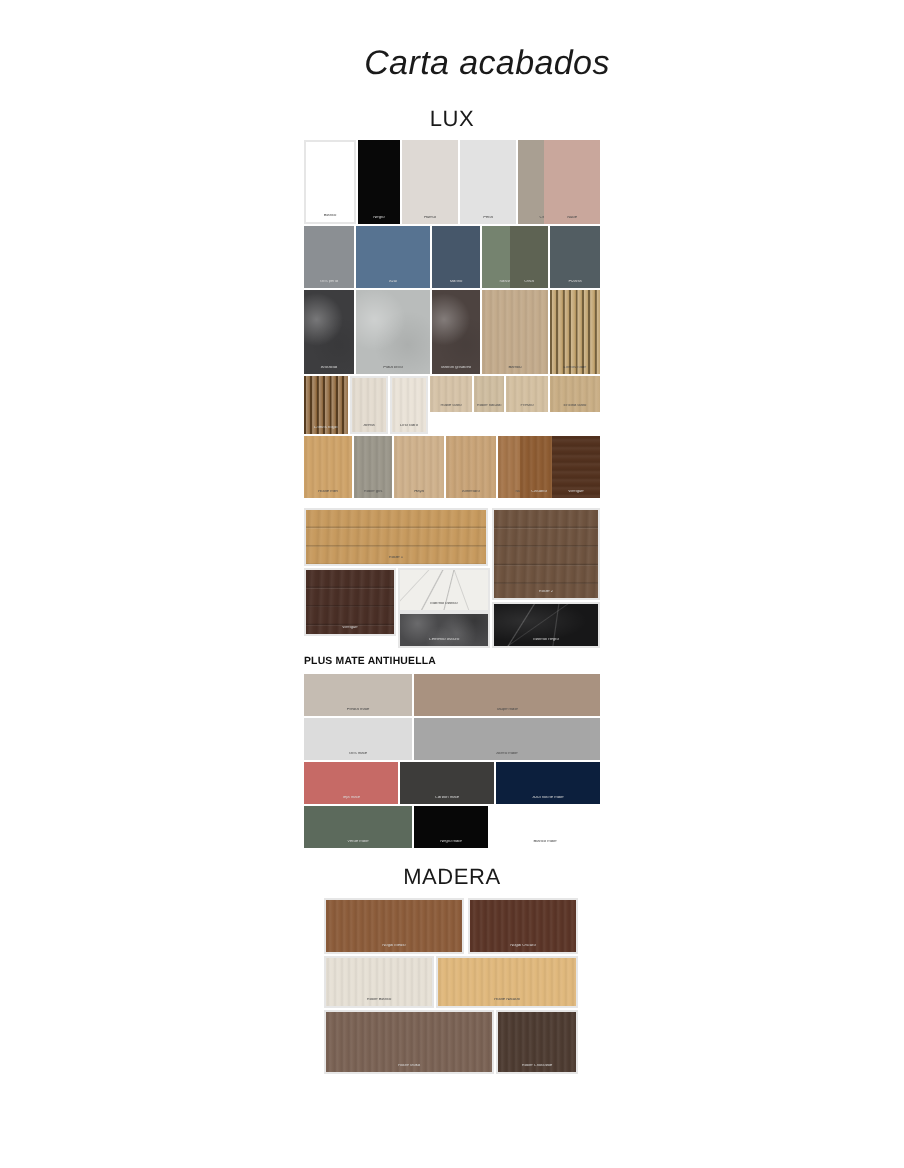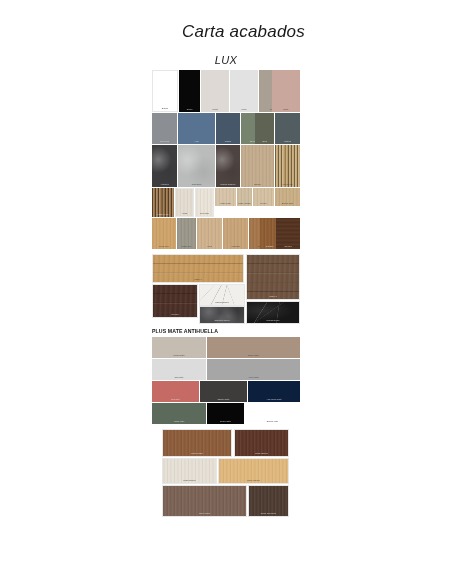--- a/index.html
+++ b/index.html
@@ -28,21 +28,20 @@
     font-size: 17px;
     color: #1a1a1a;
     margin: 22px 0 0 0;
     letter-spacing: 0.2px;
     font-weight: 400;
     padding-left: 35px;
   }
 
   .section-title {
     text-align: center;
-    font-style: italic;
     font-size: 11px;
     color: #1a1a1a;
     font-weight: 400;
     letter-spacing: 0.3px;
   }
 
   .sub-title {
     font-size: 5.2px;
     font-weight: bold;
     color: #111;
@@ -329,20 +328,21 @@
         <span class="cap">Verde mate</span>
       </div>
       <div class="sw dark" style="left: 55px; top: 66px; width: 37px; height: 21px; background: rgb(7, 7, 7);">
         <span class="cap">Negro mate</span>
       </div>
       <div class="sw" style="left: 93px; top: 66px; width: 55px; height: 21px; background: rgb(255, 255, 255);">
         <span class="cap">Blanco mate</span>
       </div>
     </div>
 
+  <div class="section-title" style="margin-top:8px;">MADERA</div>
   <div class="board" id="board-madera" style="width:128px;height:89px;margin-top:4px;">
       <div class="sw dark frame grain-v" style="left: 0px; top: 0px; width: 70px; height: 28px; background: rgb(140, 92, 58);">
         <span class="cap">Nogal Medio</span>
       </div>
       <div class="sw dark frame grain-v" style="left: 72px; top: 0px; width: 55px; height: 28px; background: rgb(91, 53, 39);">
         <span class="cap">Nogal Oscuro</span>
       </div>
       <div class="sw frame grain-v" style="left: 0px; top: 29px; width: 55px; height: 26px; background: rgb(230, 224, 213);">
         <span class="cap">Roble Blanco</span>
       </div>

